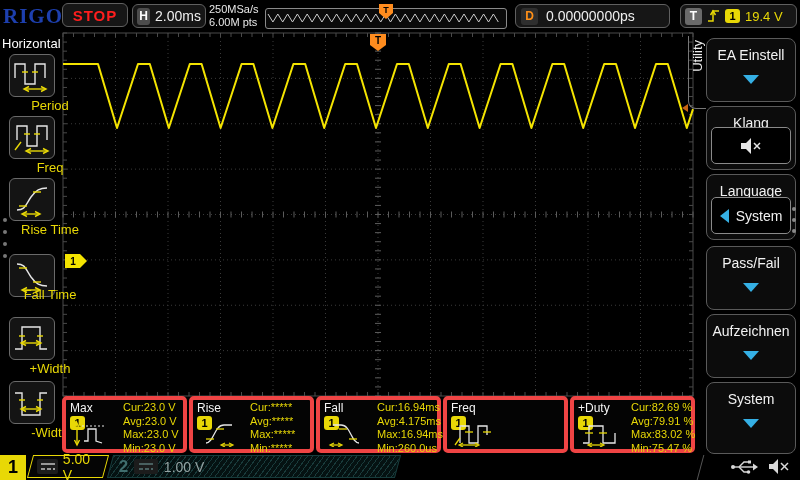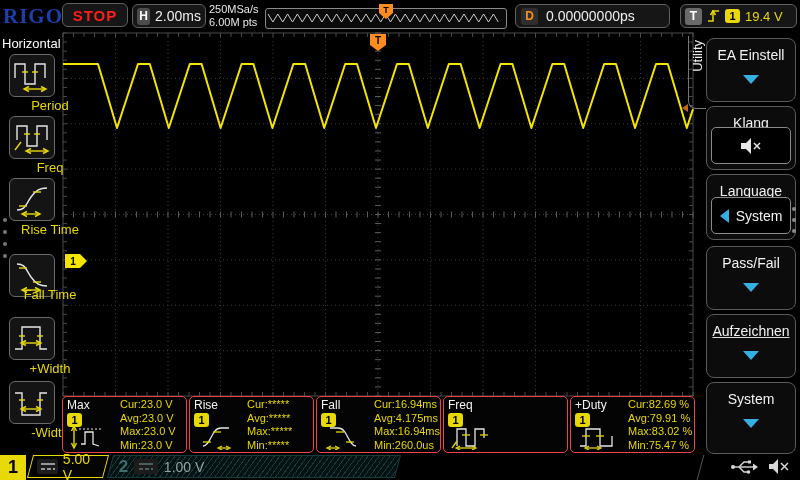--- a/index.html
+++ b/index.html
@@ -59,21 +59,21 @@
             border-bottom:7px solid transparent;border-right:9px solid #35b0e5;}
   .inner-btn{position:absolute;left:4px;right:4px;bottom:5px;height:35px;background:#000;
              border:1px solid #8a8a8a;border-radius:5px;display:flex;align-items:center;
              justify-content:center;gap:7px;}
   .inner-btn .ival{font-size:14px;color:#f2f2f2;}
   #right-dots{left:792px;top:200px;}
   #right-dots span{width:4px;height:4px;margin:7px 0;background:#888;display:block;border-radius:50%;}
 
   
   #measure-row{left:62px;top:396px;width:636px;height:58px;display:flex;gap:2px;}
-  .mpanel{position:relative;width:125px;height:57px;background:#040404;border:1px solid #ef4444;
+  .mpanel{position:relative;width:125px;height:57px;background:#040404;border:4px solid #ef4444;
           border-radius:5px;box-sizing:border-box;flex:none;}
   .mlabel{position:absolute;left:4px;top:1px;font-size:12px;color:#f5f5f5;}
   .mchan{position:absolute;left:4px;top:16px;}
   .micon{position:absolute;left:5px;bottom:2px;}
   .mvals{position:absolute;left:57px;top:1px;font-size:11px;line-height:13.5px;color:#e8d806;white-space:nowrap;}
   .mrow span{display:inline;}
 
   
   #bottom-bar{left:0;top:455px;width:800px;height:25px;background:#000;}
   #ch1-num{left:0;top:0;width:26px;height:25px;background:#e8d806;color:#000;font-weight:bold;
@@ -584,21 +584,21 @@
     <span class="tri-left"></span>
     <span class="ival">System</span>
   </span>
 </div>
 
 <div class="rbtn" style="top:246px;height:64px;">
   <span class="rlabel">Pass/Fail</span>
   <span class="tri-down"></span>
 </div>
 
-<div class="rbtn" style="top:314px;height:64px;text-decoration:underline;">
+<div class="rbtn" style="top:314px;height:64px;">
   <span class="rlabel">Aufzeichnen</span>
   <span class="tri-down"></span>
 </div>
 
 <div class="rbtn" style="top:382px;height:72px;">
   <span class="rlabel">System</span>
   <span class="tri-down"></span>
 </div>
 
 <div id="right-dots" class="abs side-dots">

